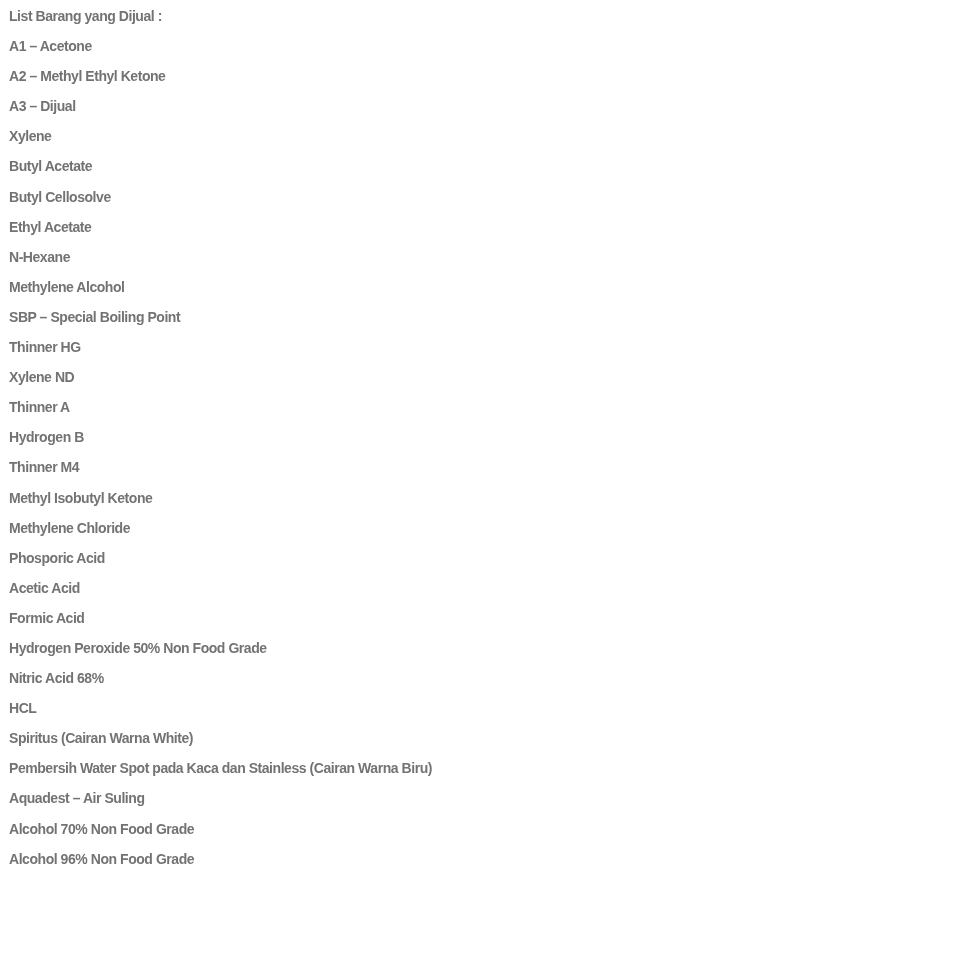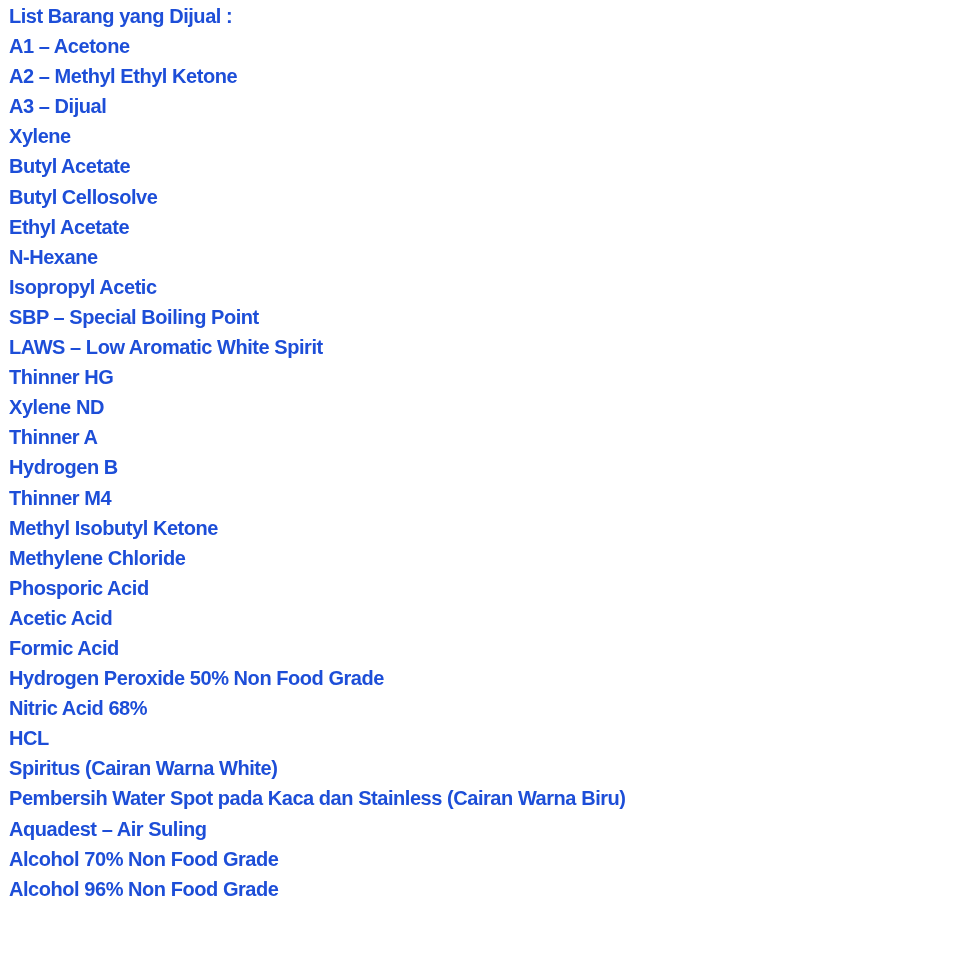--- a/index.html
+++ b/index.html
@@ -11,44 +11,43 @@
   }
   .page {
     width: 968px;
     height: 968px;
     background: #ffffff;
     padding: 1px 0 0 9px;
     font-family: "Liberation Sans", sans-serif;
   }
   .line {
     display: block;
-    font-size: 20px;
+    font-size: 14px;
     font-weight: 700;
-    color: #1d4ed8;
+    color: #737373;
     line-height: 30.1px;
     letter-spacing: -0.45px;
     white-space: pre;
   }
 </style>
 </head>
 <body>
 
 <div class="page">
   <span class="line">List Barang yang Dijual :</span>
   <span class="line">A1 – Acetone</span>
     <span class="line">A2 – Methyl Ethyl Ketone</span>
     <span class="line">A3 – Dijual</span>
     <span class="line">Xylene</span>
     <span class="line">Butyl Acetate</span>
     <span class="line">Butyl Cellosolve</span>
     <span class="line">Ethyl Acetate</span>
     <span class="line">N-Hexane</span>
-    <span class="line">Isopropyl Acetic</span>
+    <span class="line">Methylene Alcohol</span>
     <span class="line">SBP – Special Boiling Point</span>
-    <span class="line">LAWS – Low Aromatic White Spirit</span>
     <span class="line">Thinner HG</span>
     <span class="line">Xylene ND</span>
     <span class="line">Thinner A</span>
     <span class="line">Hydrogen B</span>
     <span class="line">Thinner M4</span>
     <span class="line">Methyl Isobutyl Ketone</span>
     <span class="line">Methylene Chloride</span>
     <span class="line">Phosporic Acid</span>
     <span class="line">Acetic Acid</span>
     <span class="line">Formic Acid</span>

